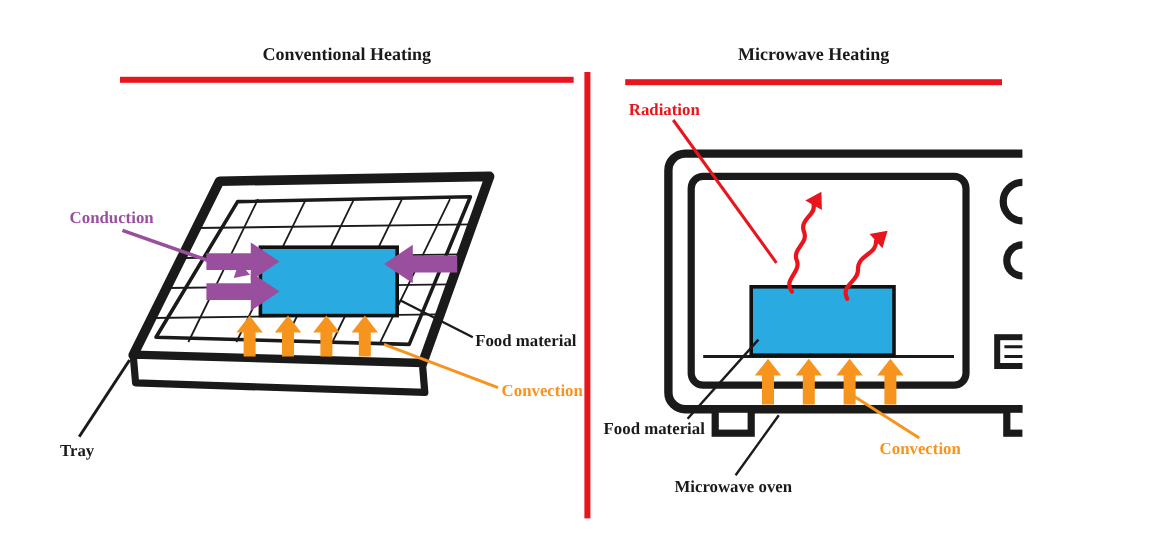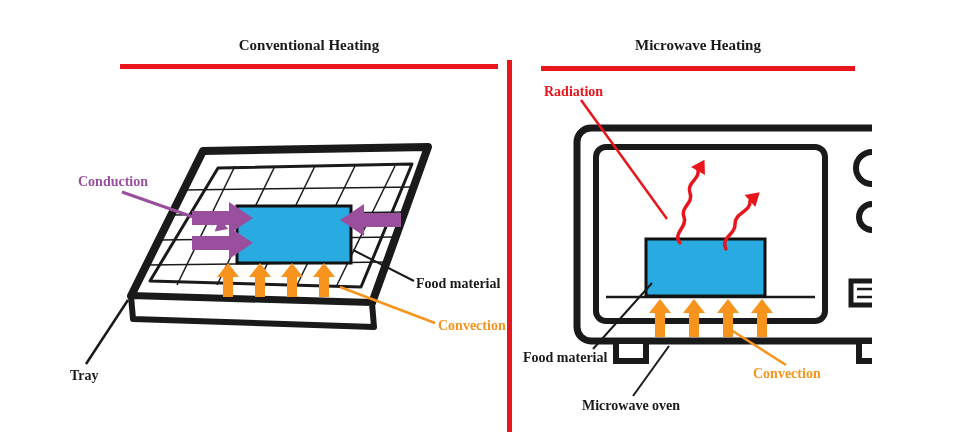--- a/index.html
+++ b/index.html
@@ -1,20 +1,20 @@
 <!DOCTYPE html>
 <html style="--red: #e8151c; --purple: #9a4f9e; --orange: #f7941d; --blue: #29abe2; --ink: #1a1a1a;"><head>
 <meta charset="utf-8">
 <style>
   :root{
     --red:#e8151c; --purple:#9a4f9e; --orange:#f7941d;
     --blue:#29abe2; --ink:#1a1a1a; --bg:#ffffff;
   }
   html,body{margin:0;padding:0;background:var(--bg);}
-  .canvas{position:relative;width:852px;height:444px;background:var(--bg);overflow:hidden;margin-left:20px;}
+  .canvas{position:relative;width:852px;height:444px;background:var(--bg);overflow:hidden;}
   svg{display:block;}
   .t-title{font:bold 15px "Liberation Serif", serif;fill:var(--ink);}
   .t-label{font:bold 14px "Liberation Serif", serif;}
   .fill-ink{fill:var(--ink);} .fill-red{fill:var(--red);} .fill-purple{fill:var(--purple);}
   .fill-orange{fill:var(--orange);} .fill-blue{fill:var(--blue);}
   .stroke-ink{stroke:var(--ink);} .stroke-red{stroke:var(--red);}
   .stroke-purple{stroke:var(--purple);} .stroke-orange{stroke:var(--orange);}
   .nofill{fill:none;}
 </style>
 </head>

